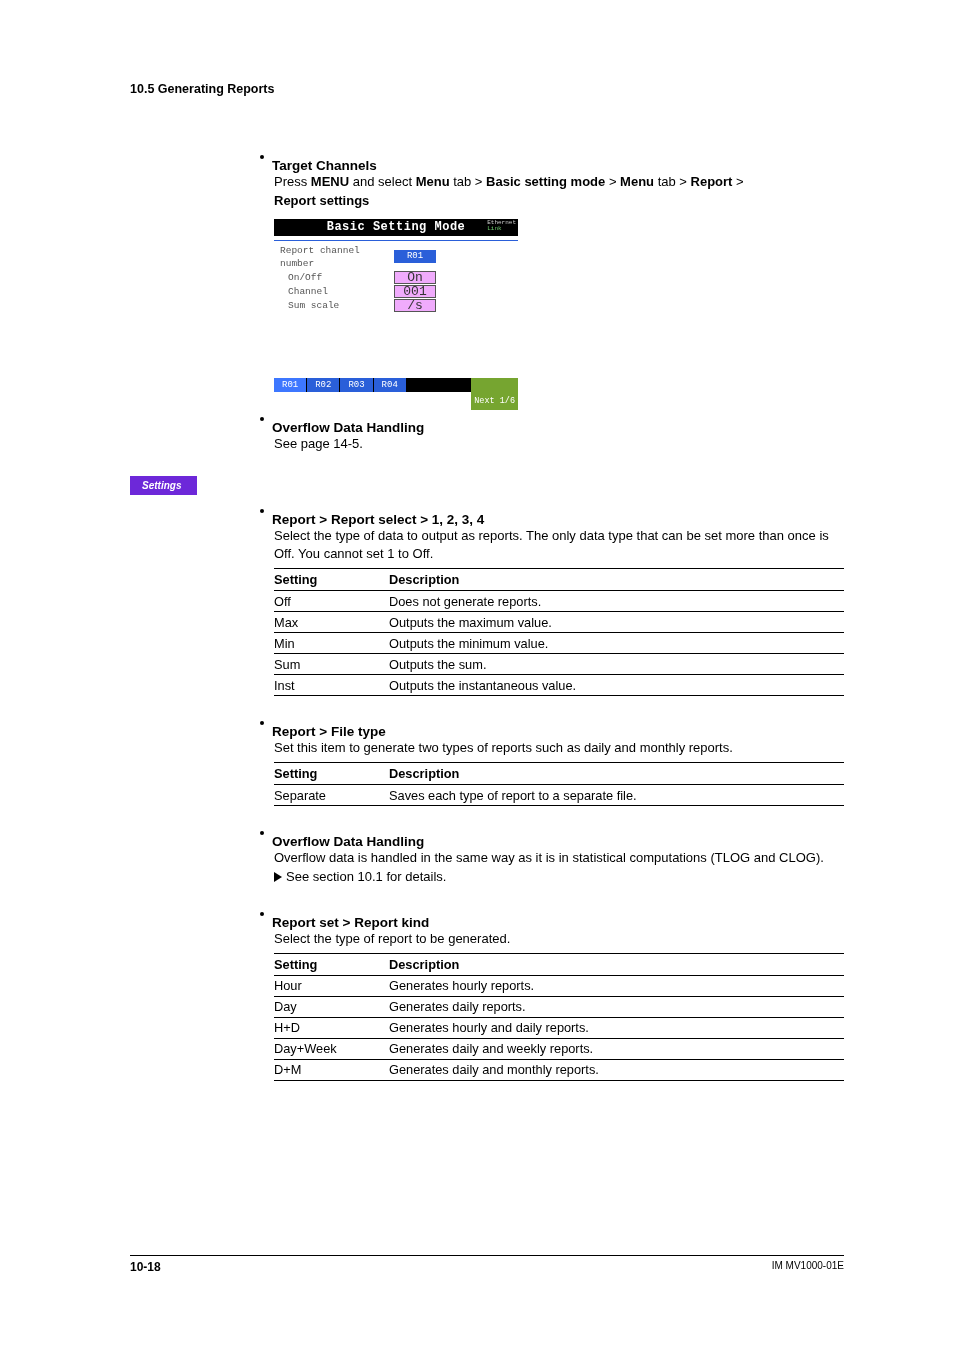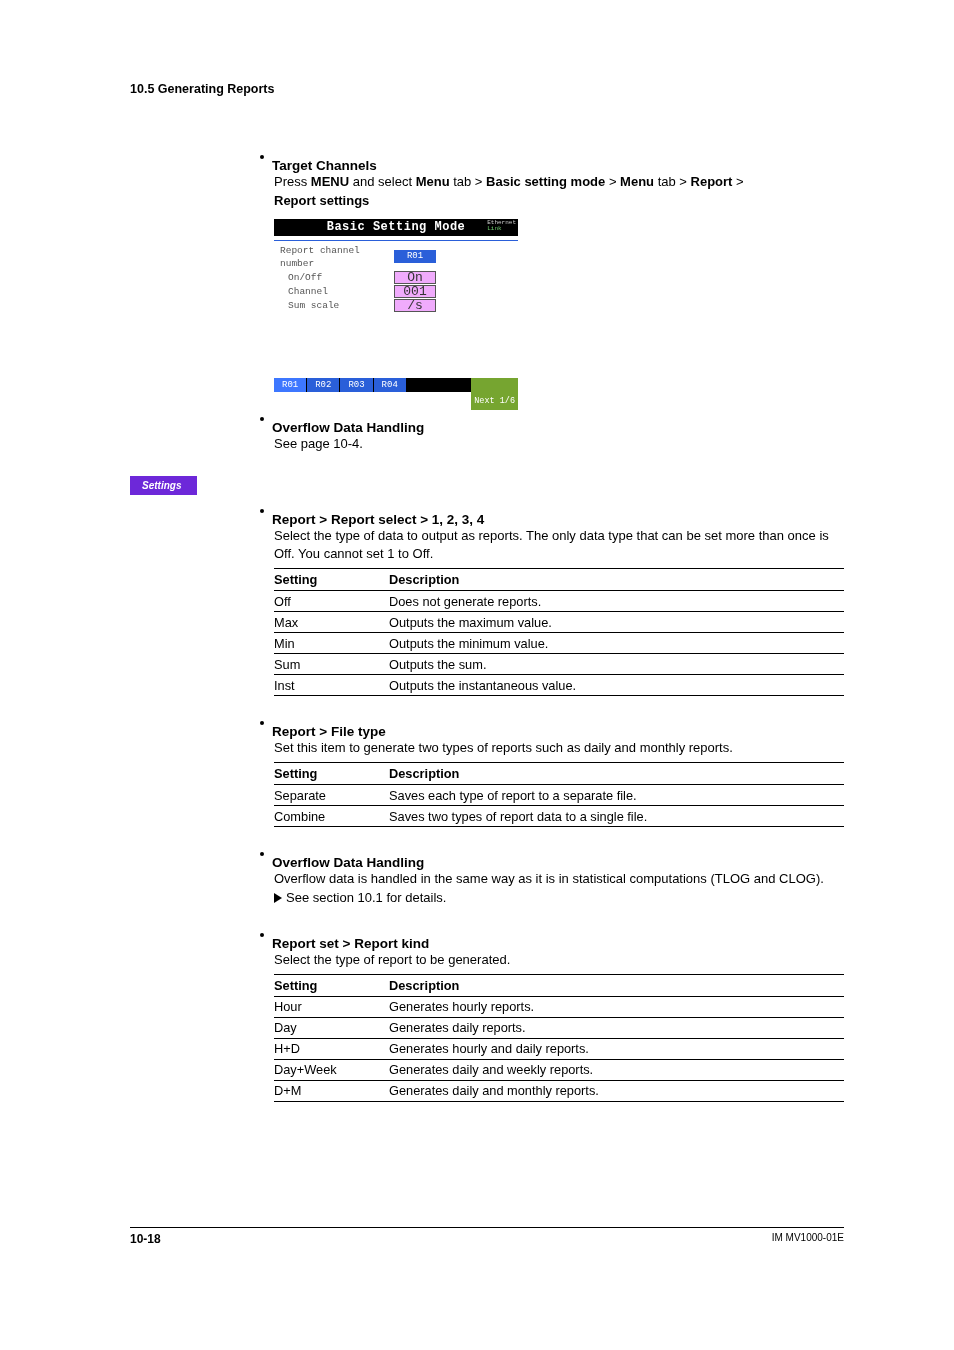--- a/index.html
+++ b/index.html
@@ -160,21 +160,21 @@
     color:#fff;
     padding:0 8px;
     line-height:14px;
     border-right:1px solid #000;
   }
   .scr-tabs .tab.active { background:#3d77ff;}
   .scr-tabs .spacer { flex:1; background:#000;}
   .scr-tabs .next { background:#76a530; color:#fff; padding:16px 3px; line-height:14px; font-size:8.5px;}
   .footer {
     position:absolute;
-    bottom:44px;
+    bottom:16px;
     left:130px; right:110px;
     border-top:1px solid #000;
     padding-top:4px;
     display:flex;
     justify-content:space-between;
     font-size:11px;
   }
   .footer .pg { font-weight:bold; font-size:12px;}
   .block { margin-top: 18px; }
 </style>
@@ -235,21 +235,21 @@
           <span class="next">Next 1/6</span>
         </div>
       </div>
     </div>
 
     <div class="block">
       <div class="bullet-line">
         <span class="bullet-dot"></span>
         <span class="item-head">Overflow Data Handling</span>
       </div>
-      <div class="indent-body para">See page 10-4.</div>
+      <div class="indent-body para">See page 14-5.</div>
     </div>
   </div>
 
   
   <div class="section-tab">Settings</div>
 
   <div class="indent-main">
 
     <div style="margin-top:6px">
       <div class="bullet-line">
@@ -307,24 +307,20 @@
             </colgroup>
           <tbody>
               <tr>
                 <th>Setting</th>
                 <th>Description</th>
               </tr>
           <tr>
                 <td>Separate</td>
                 <td>Saves each type of report to a separate file.</td>
               </tr>
-          <tr>
-                <td>Combine</td>
-                <td>Saves two types of report data to a single file.</td>
-              </tr>
         </tbody>
           </table>
       </div>
     </div>
 
     <div class="block">
       <div class="bullet-line">
         <span class="bullet-dot"></span>
         <span class="item-head">Overflow Data Handling</span>
       </div>

